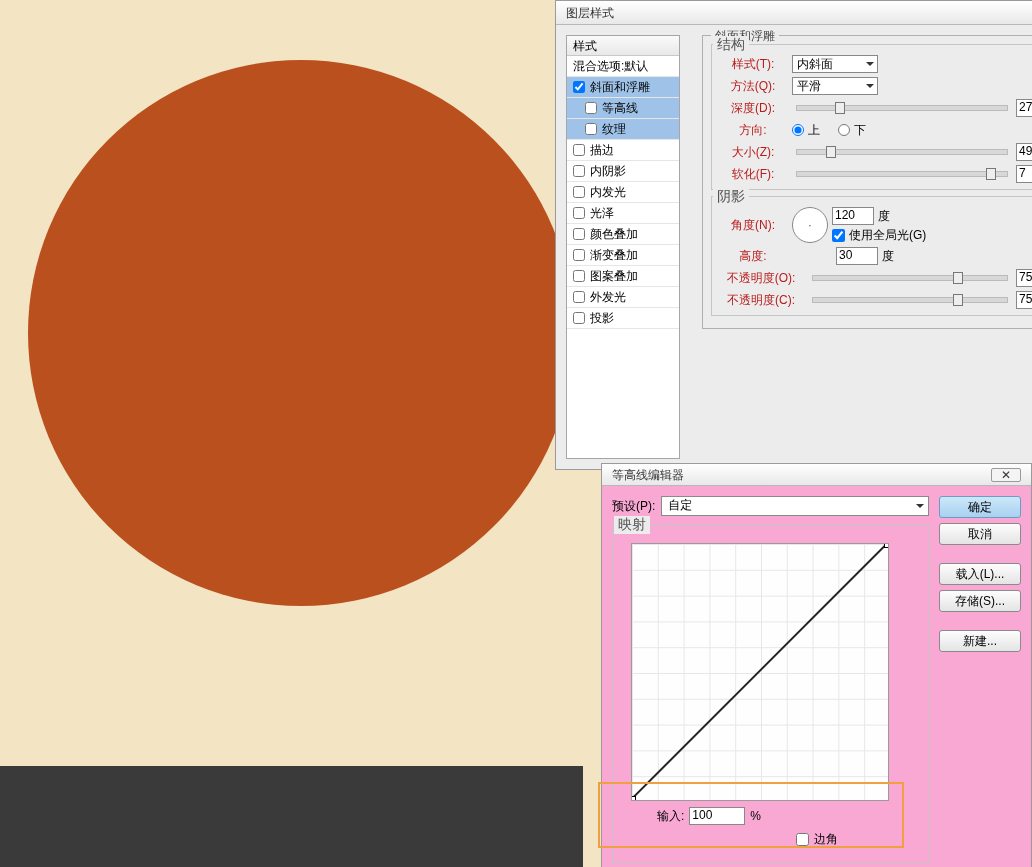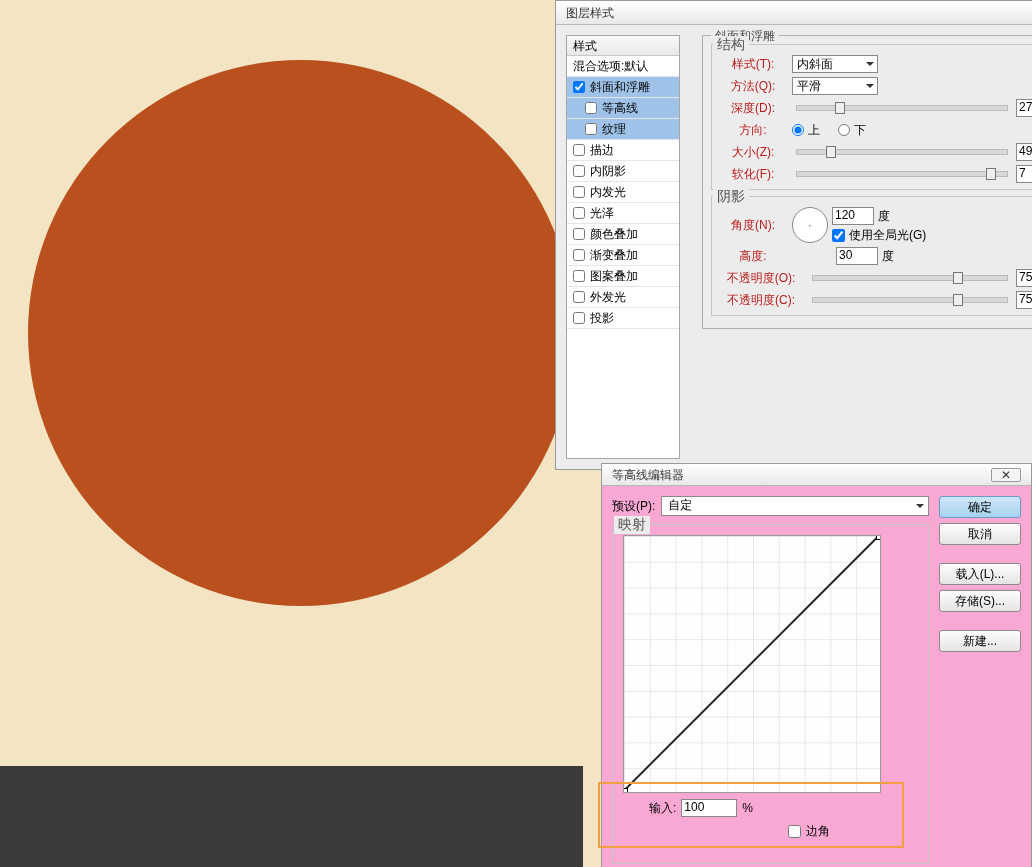--- a/index.html
+++ b/index.html
@@ -55,21 +55,21 @@
 .ce-body { padding: 10px; display: flex; gap: 10px; }
 .ce-left { flex: 1; }
 .ce-buttons { width: 82px; display: flex; flex-direction: column; gap: 5px; }
 .btn { height: 22px; border: 1px solid #8a8a8a; border-radius: 3px; background: linear-gradient(#fdfdfd,#e4e4e4); text-align: center; line-height: 20px; cursor: default; }
 .btn.primary { background: linear-gradient(#cde7f9,#a8d1ef); border-color: #6a9dc5; }
 
 .preset-row { display: flex; align-items: center; gap: 6px; margin-bottom: 8px; }
 .preset-sel { flex: 1; height: 20px; border: 1px solid #8a8a8a; background: #fff; padding: 0 16px 0 6px; position: relative; }
 .preset-sel:after { content: ""; position: absolute; right: 4px; top: 7px; border: 4px solid transparent; border-top-color: #333; }
 
-.mapping-fs { border: 1px solid #c5c5c5; padding: 10px; position: relative; height: 340px; }
+.mapping-fs { border: 1px solid #c5c5c5; padding: 18px; position: relative; height: 340px; }
 .graph { width: 258px; height: 258px; border: 1px solid #9a9a9a; background: #fefefe; background-image: linear-gradient(#e7e7e7 1px, transparent 1px), linear-gradient(90deg, #e7e7e7 1px, transparent 1px); background-size: 25.8px 25.8px; overflow: hidden; position: relative; }
 .graph .curve { position: absolute; left: -2px; bottom: -2px; width: 365px; height: 2px; background: #222; transform-origin: left bottom; transform: rotate(-45deg); }
 .graph .node { position: absolute; width: 7px; height: 7px; background: #fff; border: 1px solid #000; }
 .graph .n1 { left: -3px; bottom: -3px; }
 .graph .n2 { right: -3px; top: -3px; }
 
 .highlight-rect { position: absolute; border: 2px solid #f0a040; pointer-events: none; }
 
 .input-row { display: flex; align-items: center; gap: 5px; margin-top: 6px; position: relative; left: 26px; }
 .corner-row { display: flex; align-items: center; gap: 5px; margin-top: 6px; position: relative; left: 165px; }

